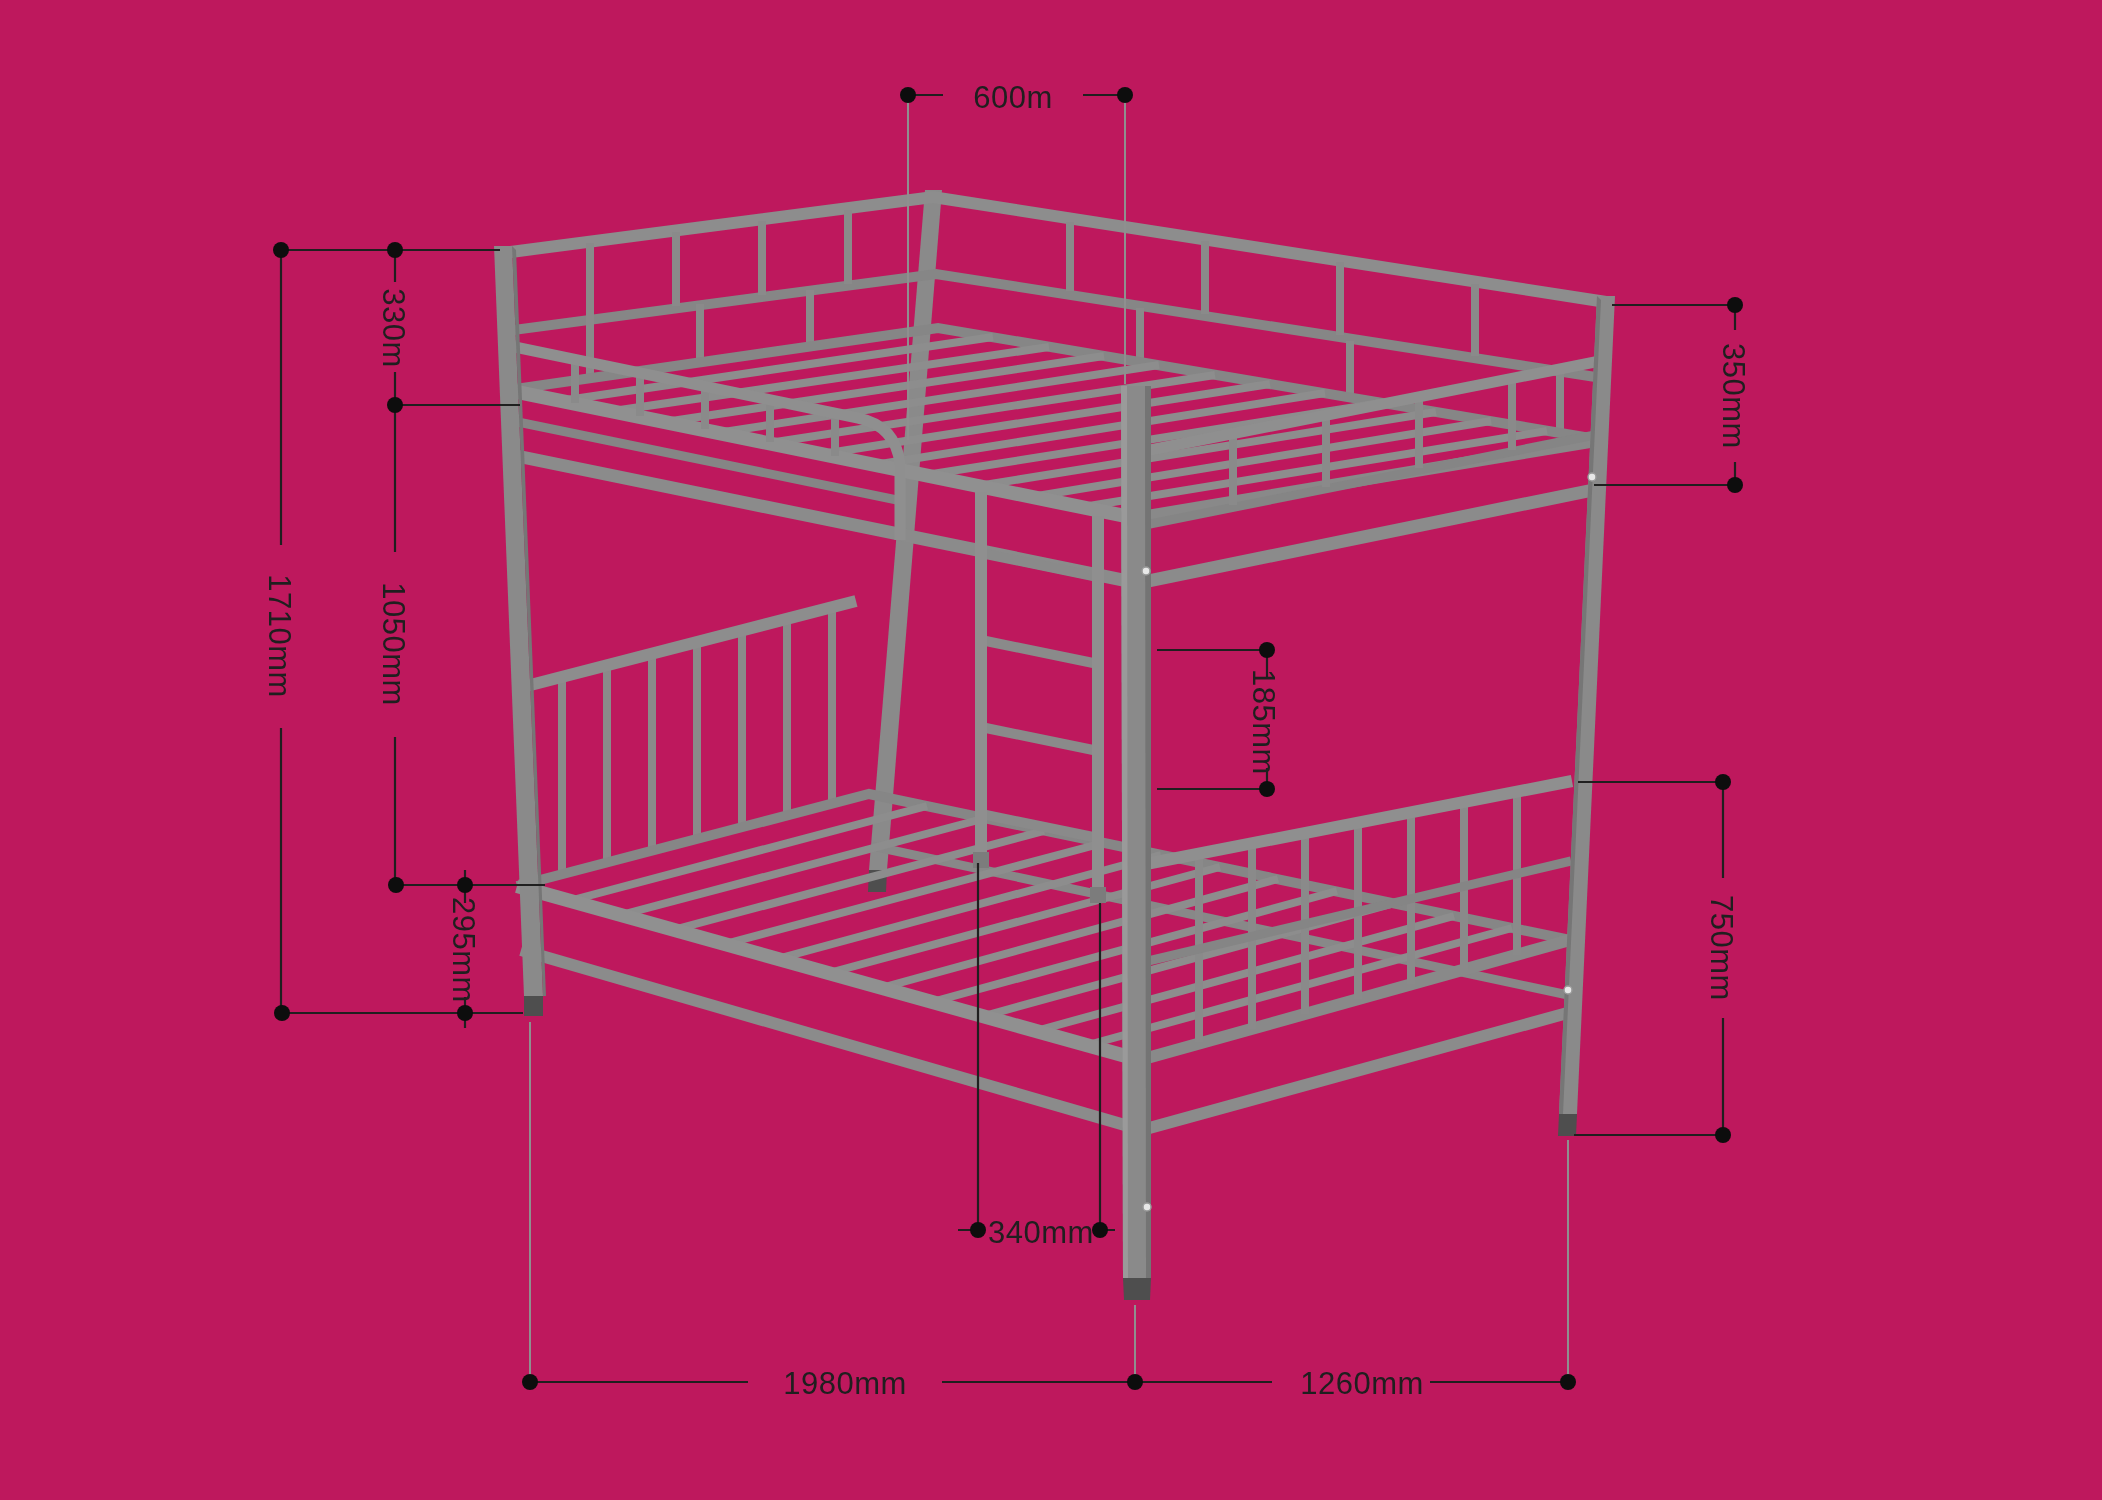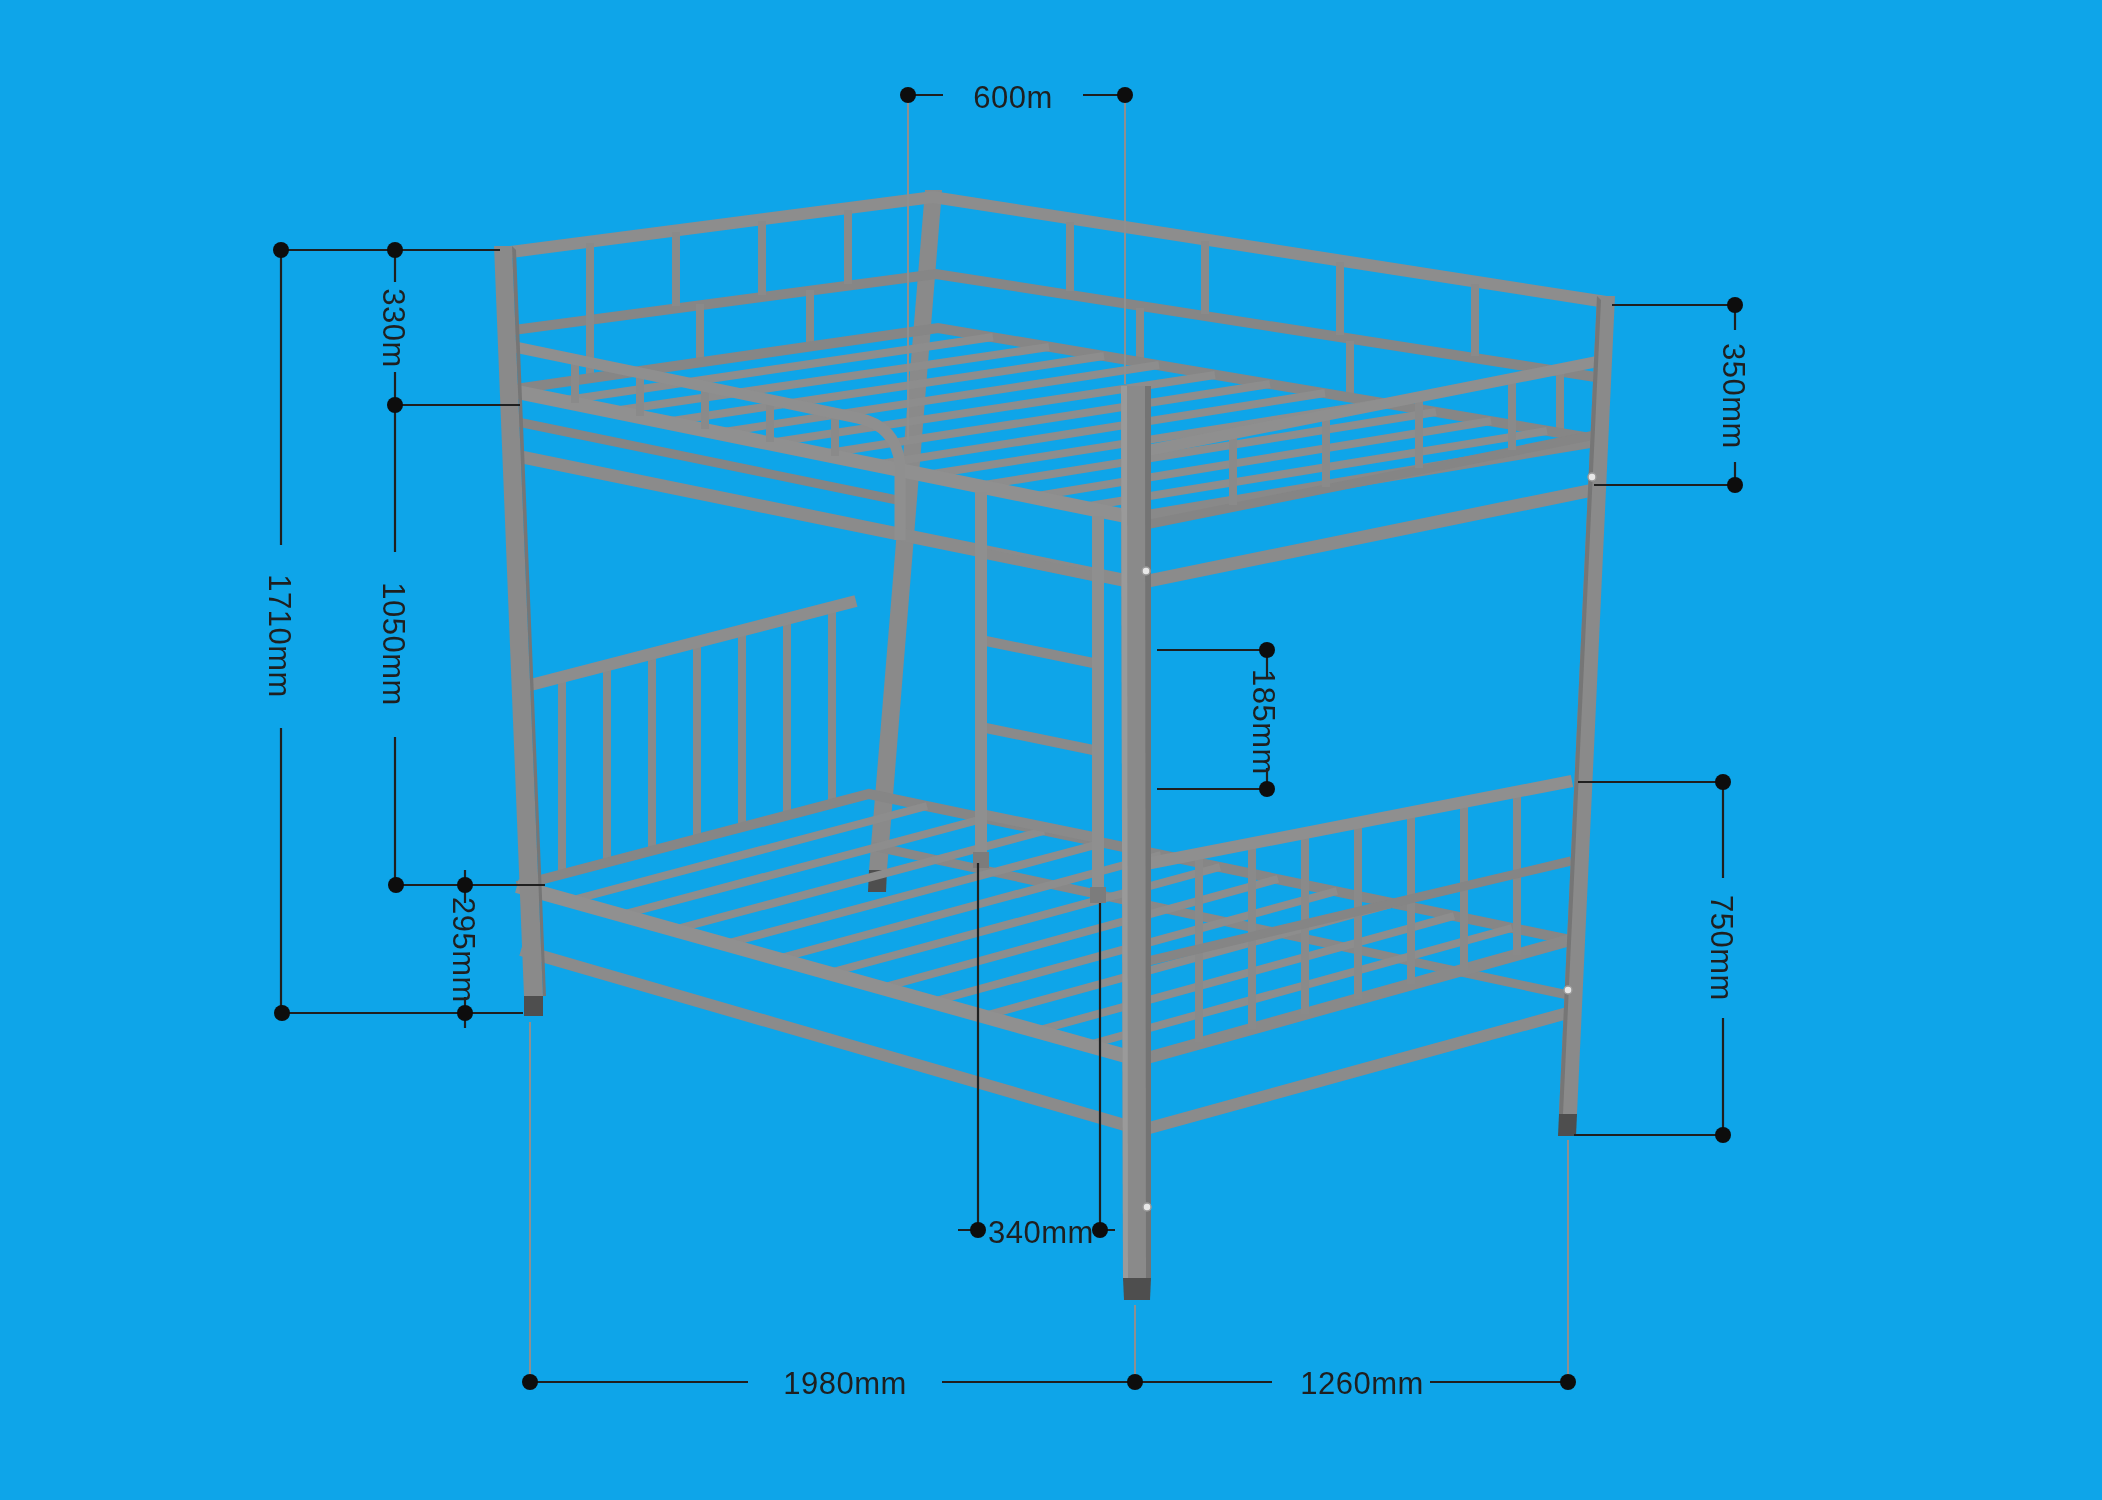--- a/index.html
+++ b/index.html
@@ -1,16 +1,16 @@
 <!DOCTYPE html>
 <html><head>
 <meta charset="utf-8">
 <style>
   html,body{margin:0;padding:0;background:#ffffff;}
-  .stage{position:relative;width:2102px;height:1500px;background:#0ea5e9;overflow:hidden;}
+  .stage{position:relative;width:2102px;height:1500px;background:#be185d;overflow:hidden;}
   svg{display:block;}
   text.dim{
     font-family:"Liberation Sans", sans-serif;
     font-size:31px;
     fill:#1f1f1f;
     letter-spacing:0.5px;
   }
 </style>
 </head>
 <body>

